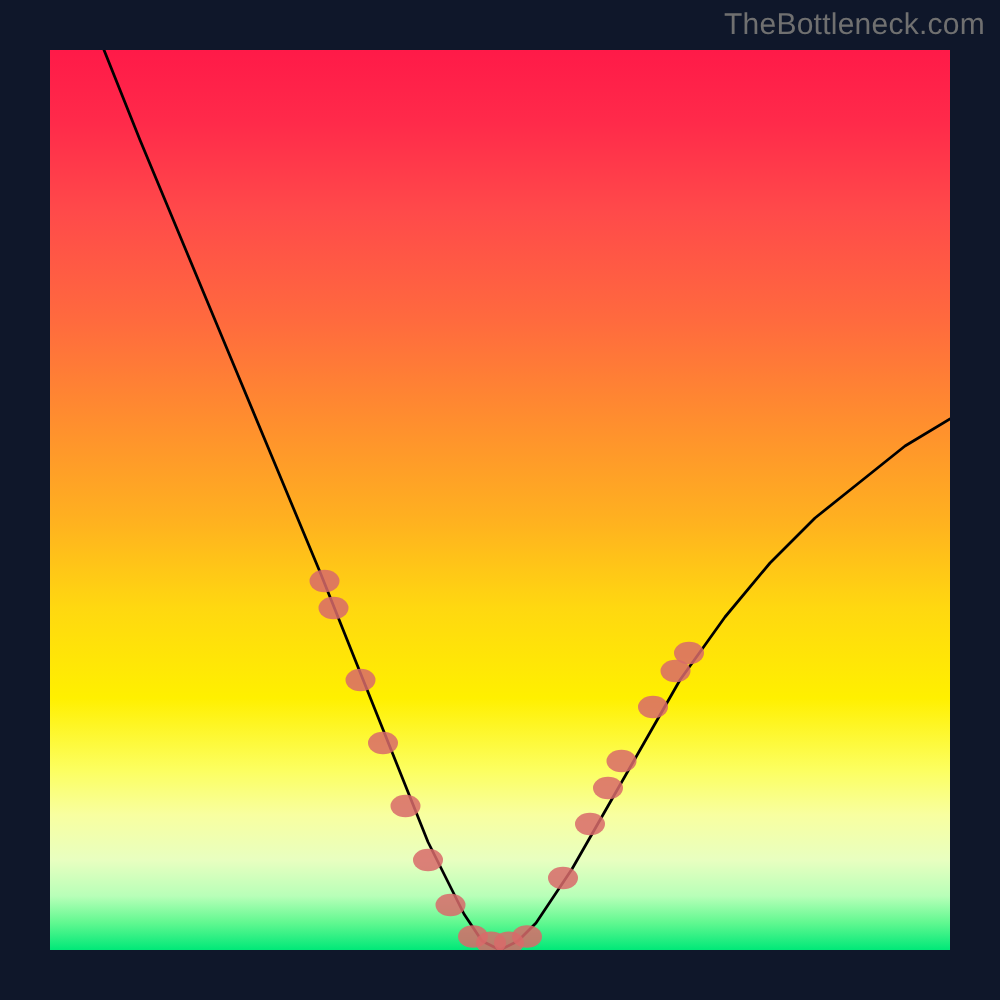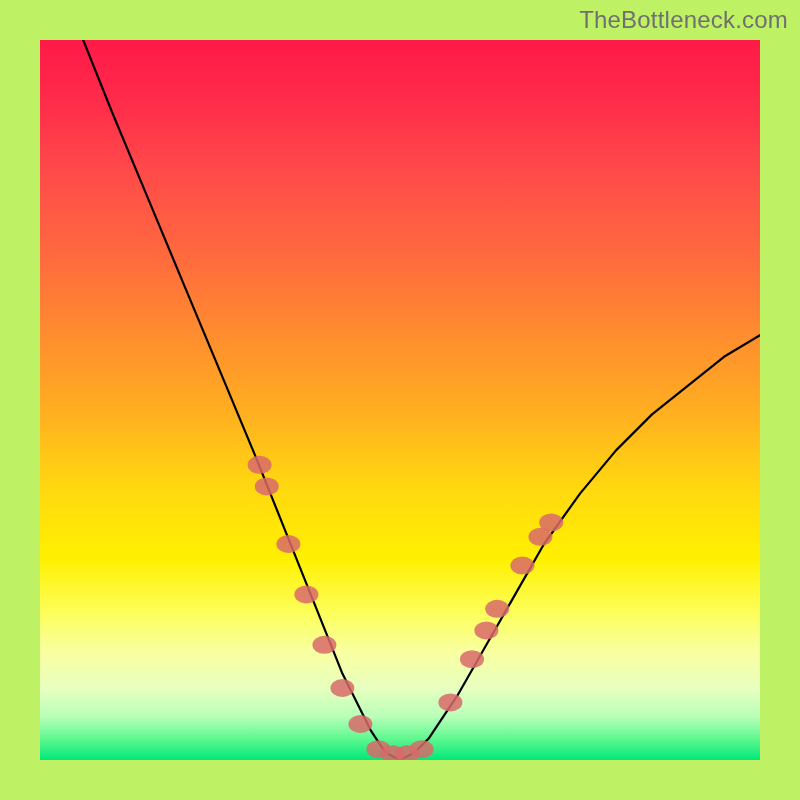--- a/index.html
+++ b/index.html
@@ -10,21 +10,21 @@
     background: #000;
     overflow: hidden;
     font-family: Arial, Helvetica, sans-serif;
   }
   .frame {
     position: absolute;
     left: 0;
     top: 0;
     width: 800px;
     height: 800px;
-    background: #bef264;
+    background: #0f172a;
   }
   .plot-area {
     position: absolute;
     left: 40px;
     top: 40px;
     width: 720px;
     height: 720px;
     overflow: hidden;
   }
   .gradient {

